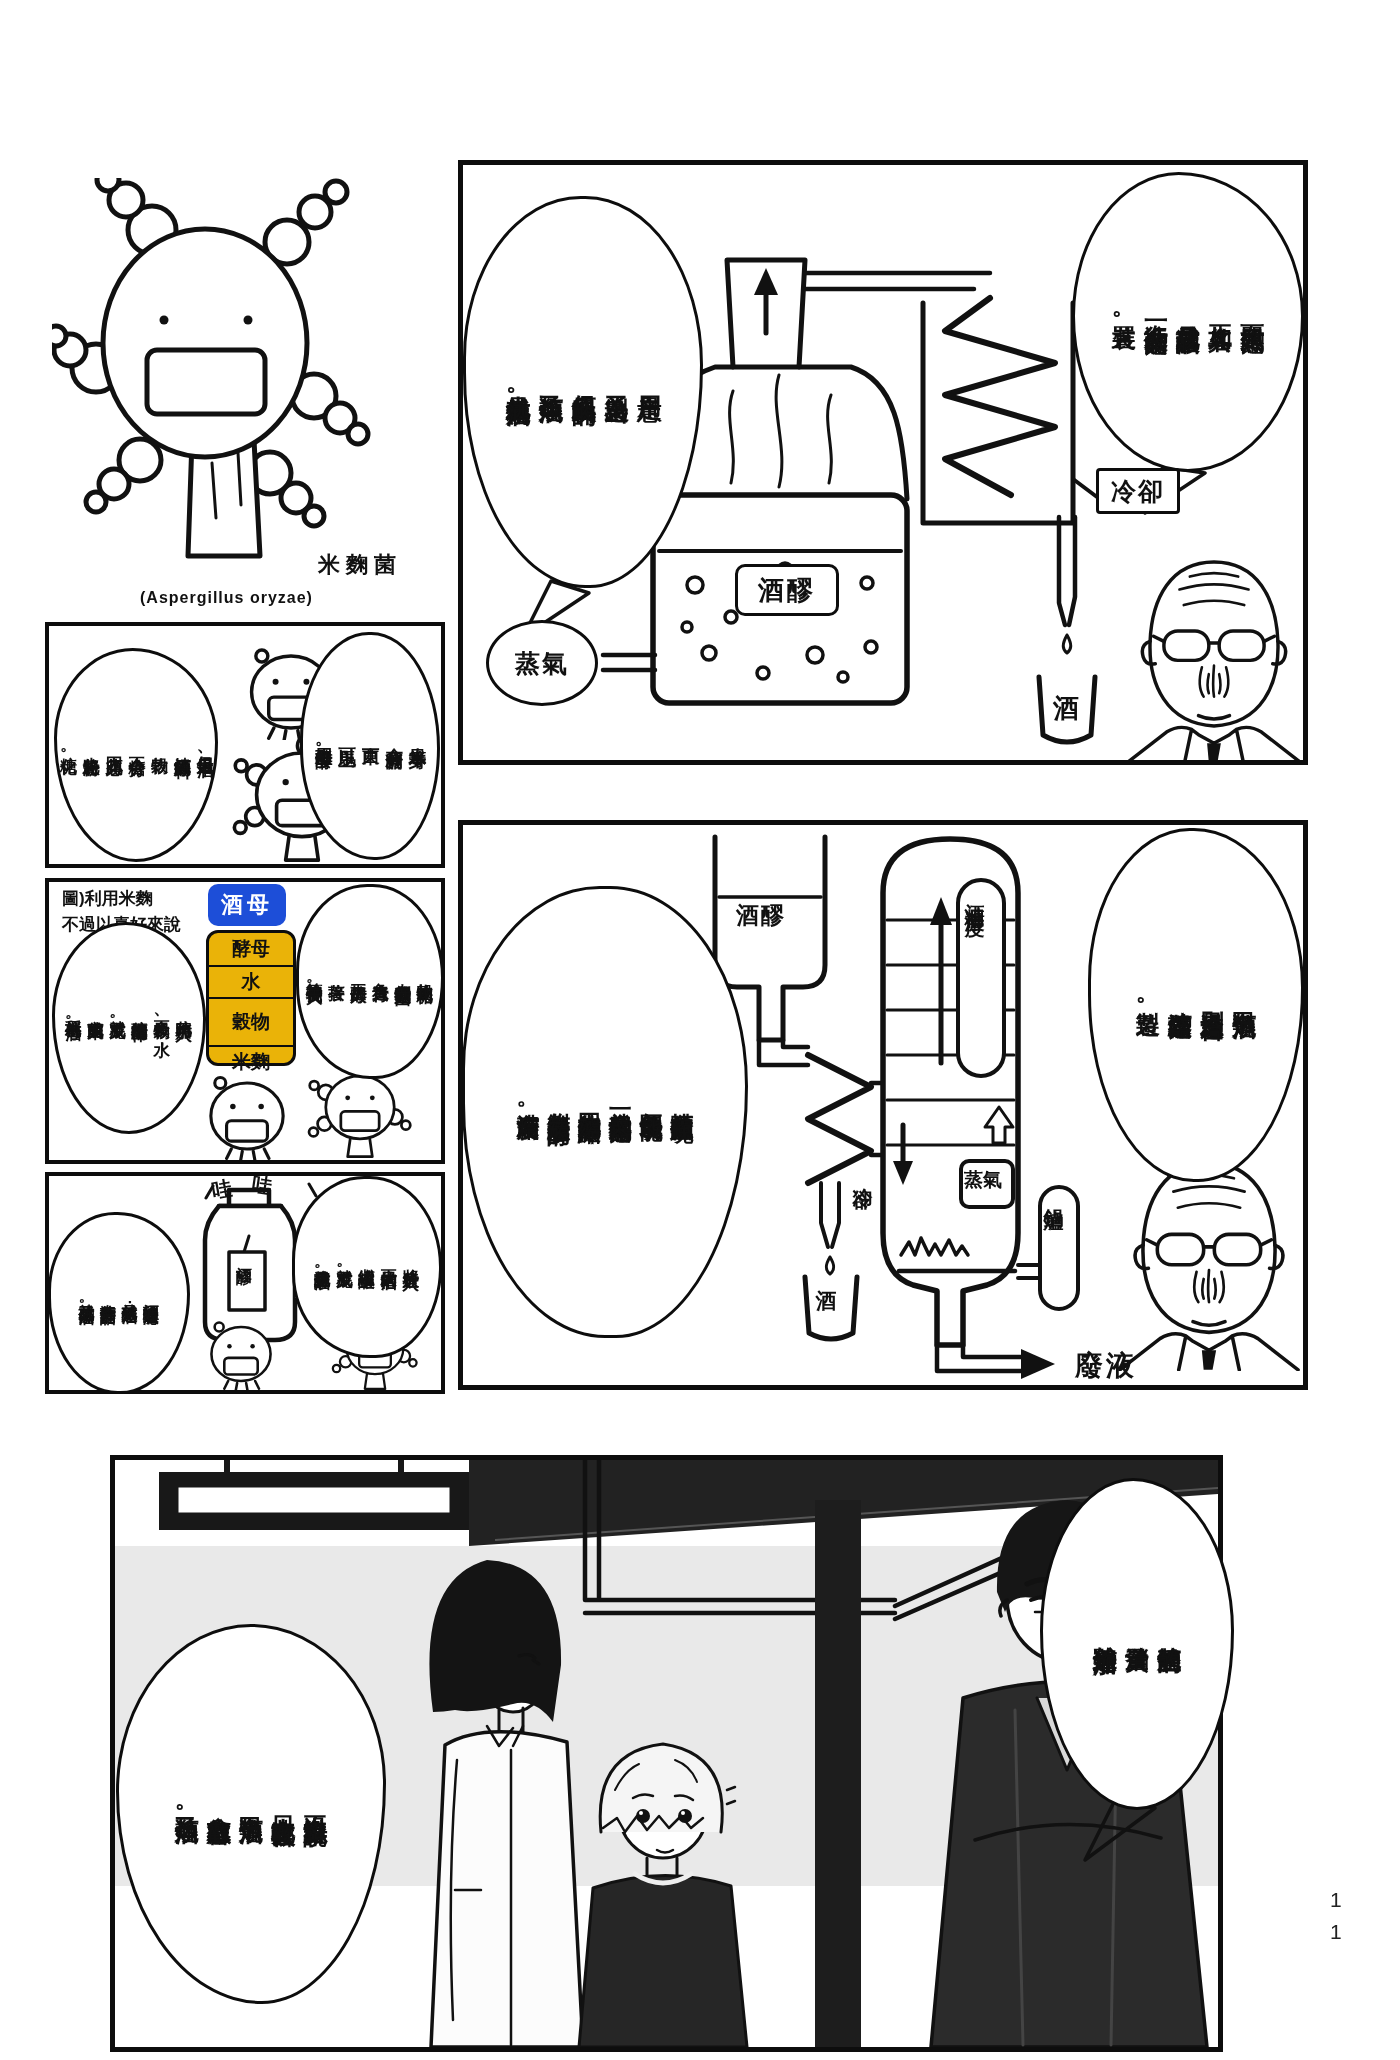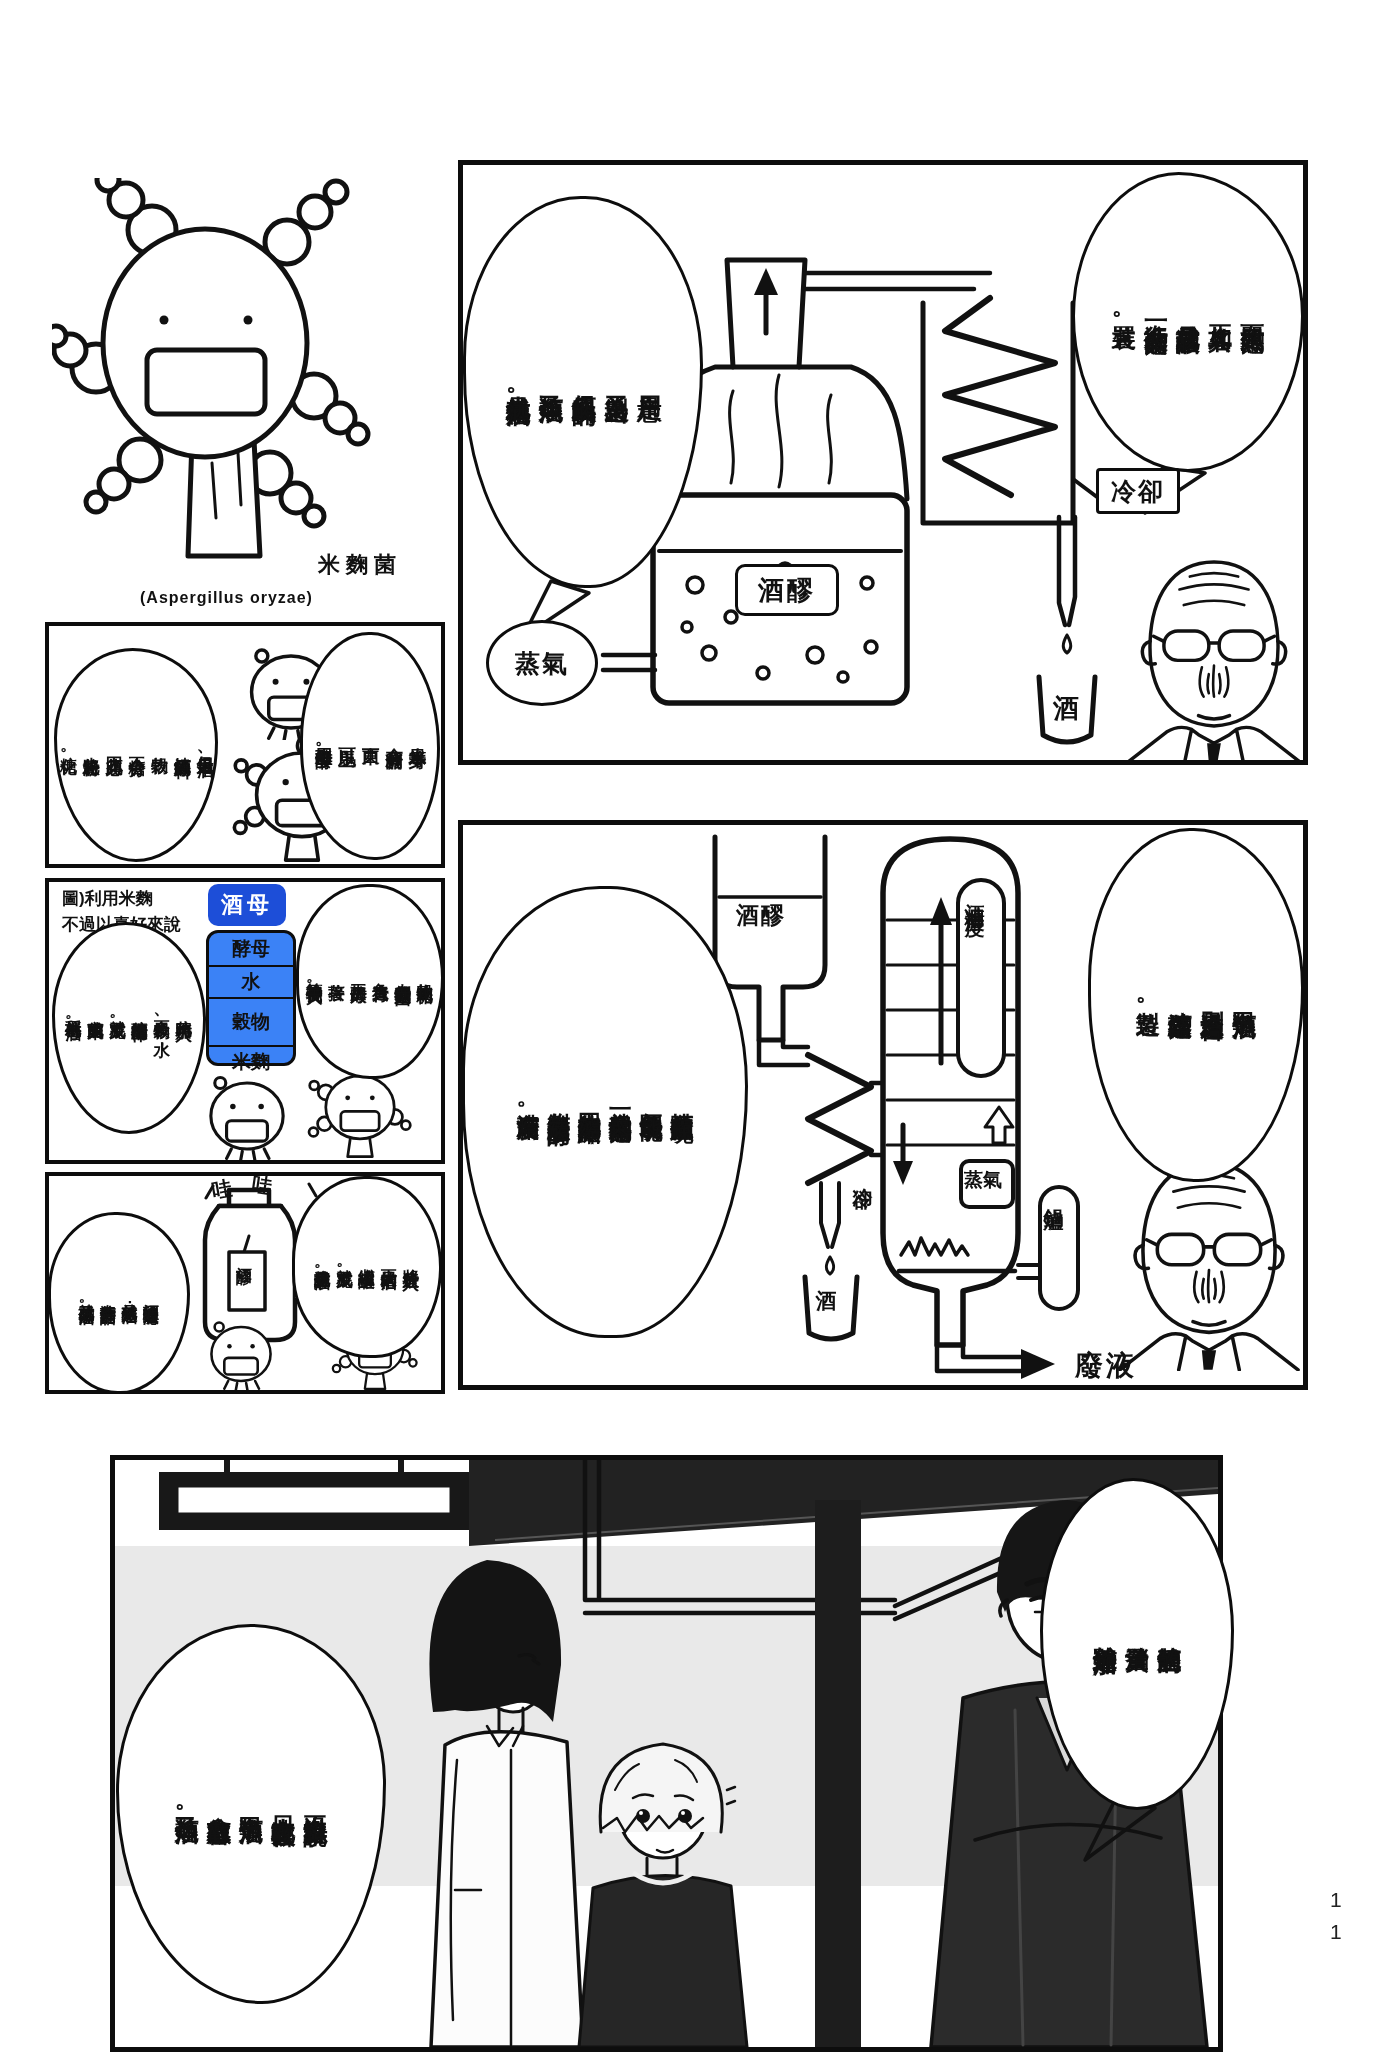--- a/index.html
+++ b/index.html
@@ -130,21 +130,21 @@
 
   <div class="panel thin" style="left:45px;top:878px;width:400px;height:286px;">
     <svg class="lineart" width="392" height="278" viewBox="0 0 392 278">
       <use href="#sym-yeast" x="148" y="190" width="100" height="88"></use>
       <use href="#sym-orize" x="252" y="172" width="118" height="104"></use>
     </svg>
   </div>
   <div class="caption" style="left:62px;top:886px;font-size:17px;">圖)利用米麴
 不過以喜好來說</div>
   <div class="hlabel" style="left:208px;top:884px;width:78px;height:42px;background:#1d4ed8;color:#fff;border-radius:10px;font-size:22px;letter-spacing:4px;">酒母</div>
-  <div style="position:absolute;left:206px;top:930px;width:90px;height:136px;border:3.5px solid #0d0d0d;border-radius:12px;background:#3b82f6;box-sizing:border-box;">
+  <div style="position:absolute;left:206px;top:930px;width:90px;height:136px;border:3.5px solid #0d0d0d;border-radius:12px;background:#eab308;box-sizing:border-box;">
     <div class="hlabel" style="position:static;height:32px;font-size:19px;">酵母</div>
     <div class="hlabel" style="position:static;height:32px;font-size:19px;border-top:2.5px solid #0d0d0d;">水</div>
     <div class="hlabel" style="position:static;height:48px;font-size:19px;border-top:2.5px solid #0d0d0d;text-align:right;">穀物</div>
     <div class="hlabel" style="position:static;height:32px;font-size:19px;border-top:2.5px solid #0d0d0d;">米麴</div>
   </div>
   <div class="bubble" style="left:296px;top:884px;width:148px;height:195px;border-radius:50% 50% 48% 52% / 46% 50% 54% 50%;">
     <div class="vtext" style="font-size:16.5px;">穀物的糖化
 由我們這些麴菌
 負責進行,
 再加入酵母,

